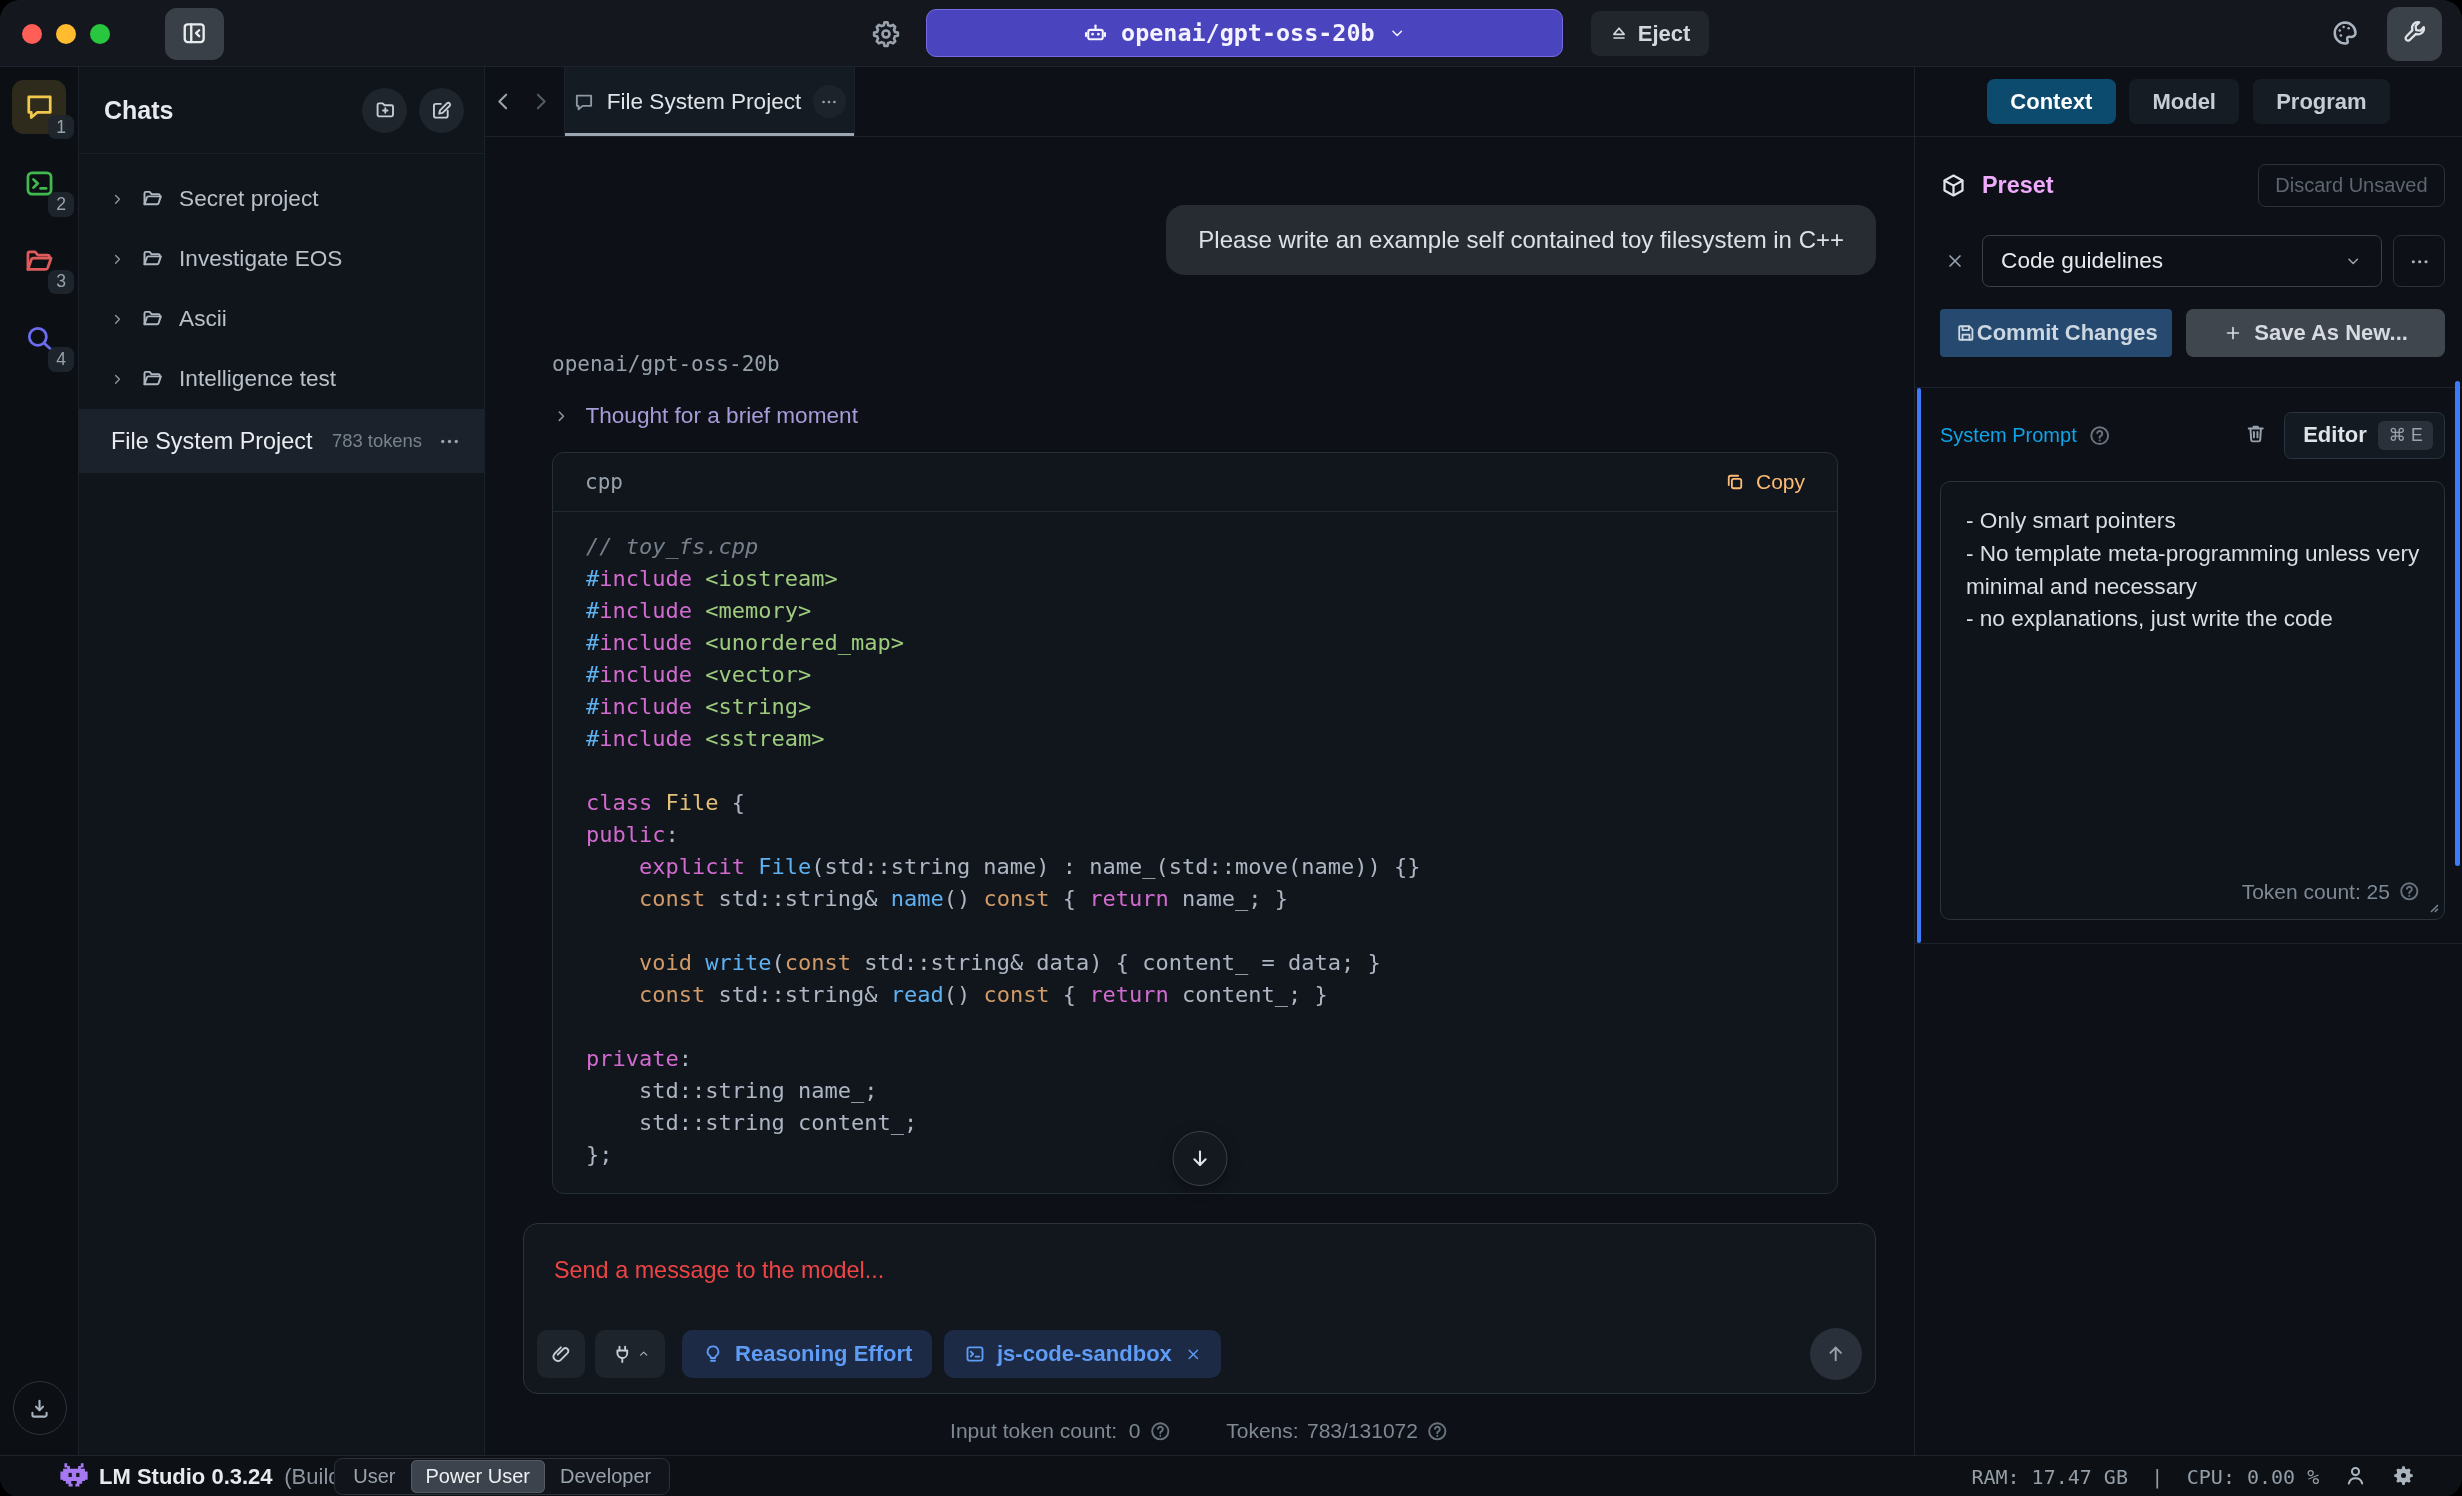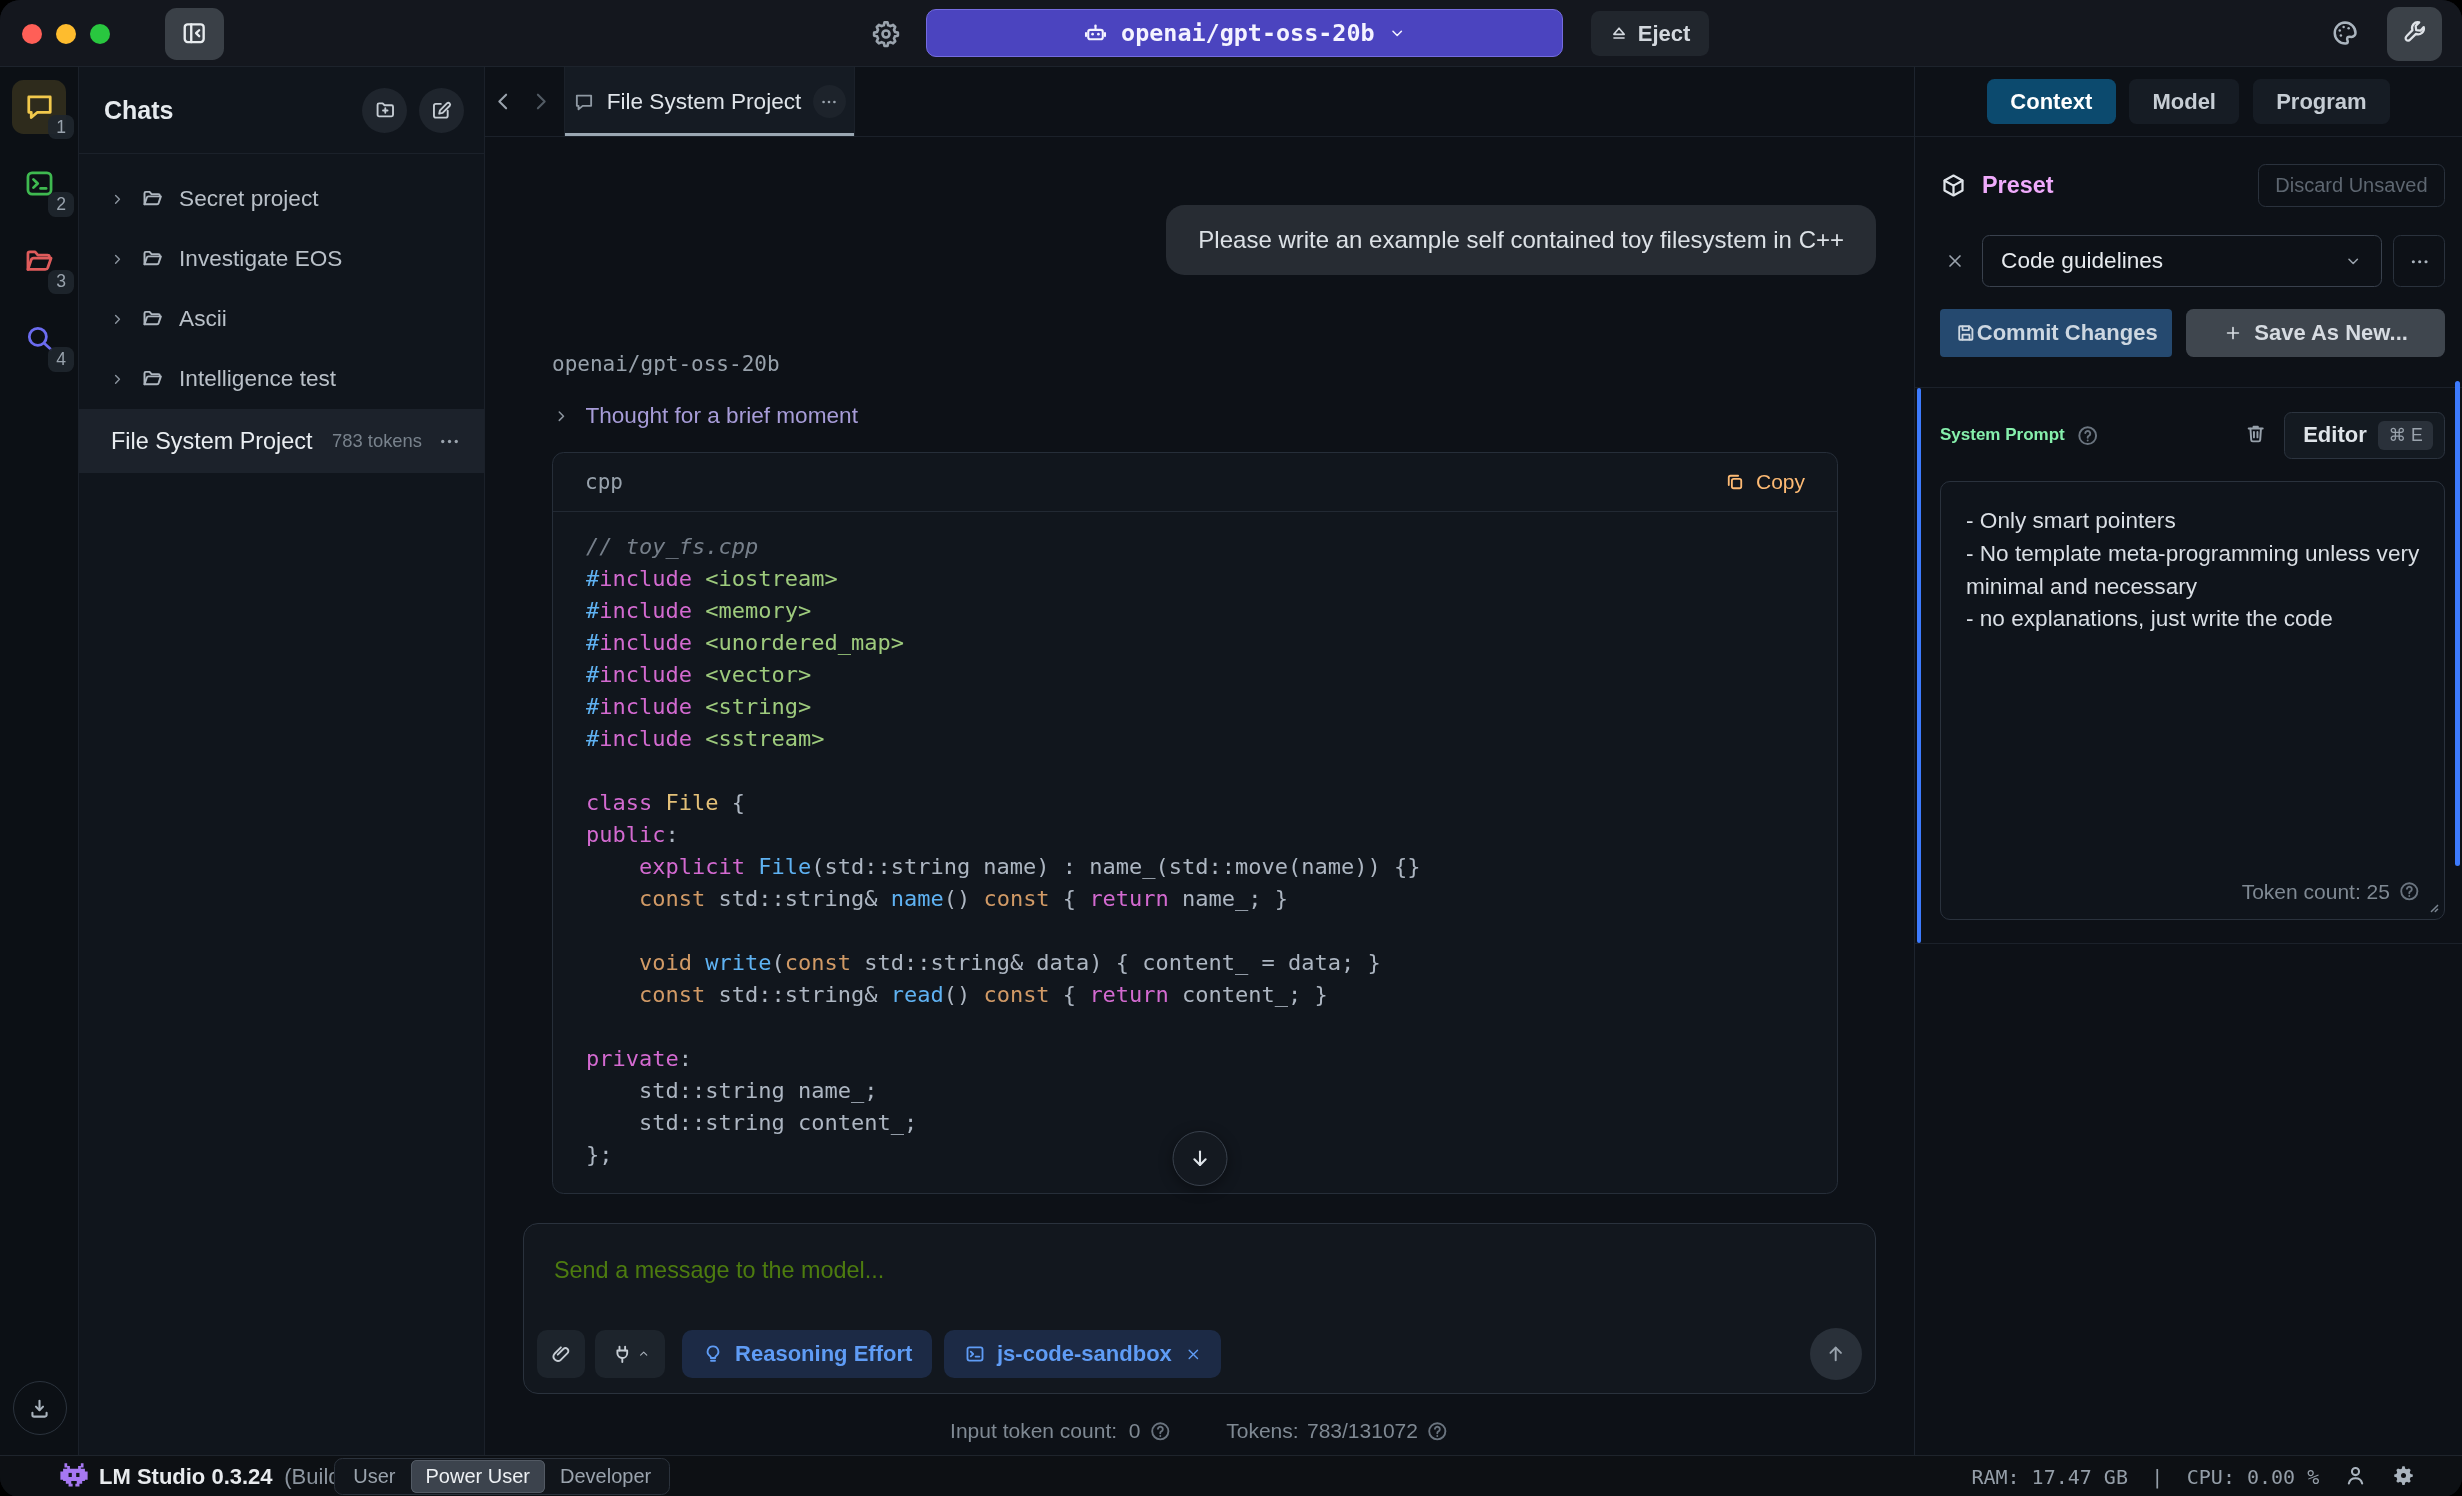--- a/index.html
+++ b/index.html
@@ -87,21 +87,21 @@
   #code-lines{padding:18.4px 33px 22px;font-family:"DejaVu Sans Mono",monospace;font-size:22px;line-height:32px;white-space:pre;}
   .c-cm{color:#767f8a;font-style:italic}.c-kw{color:#d36ad0}.c-ty{color:#e3c078}.c-fn{color:#5fb2f2}
   .c-st{color:#9ecb7d}.c-or{color:#d19a66}.c-df{color:#adb6c2}.c-pp{color:#5fb2f2}
 
   #scrollDown{position:absolute;left:50%;transform:translateX(-50%);bottom:269px;width:55px;height:55px;border-radius:50%;
               background:rgba(21,26,33,.92);border:1.7px solid #39414c;color:#dfe4e9;display:flex;align-items:center;justify-content:center;box-shadow:0 3.3px 13.4px rgba(0,0,0,.4);}
   #scrollDown .ic{width:25px;height:25px;}
 
   #composer{position:absolute;left:0;right:0;bottom:0;padding:0 38px 11.7px;}
   #inputBox{position:relative;height:171px;border:0.8px solid #2a323d;border-radius:15px;background:#12171e;}
-  #inputBox .placeholder{position:absolute;top:33px;left:30px;font-size:23.4px;color:#4d7c0f;}
+  #inputBox .placeholder{position:absolute;top:33px;left:30px;font-size:23.4px;color:#ef4444;}
   .input-row{position:absolute;left:13.4px;right:13.4px;bottom:13.4px;display:flex;align-items:center;gap:10px;}
   .sq{width:48px;height:48px;border-radius:10px;background:#1d242c;color:#c6cdd4;display:flex;align-items:center;justify-content:center;}
   .sq .ic{width:22.6px;height:22.6px;}
   .sq.wide{width:70px;gap:3.3px;}
   .sq .ic.tiny{width:13.4px;height:13.4px;color:#aab3bc;}
   #chips{display:flex;gap:11.7px;margin-left:6.7px;}
   .chip{height:48px;padding:0 20px;border-radius:10px;background:#1c2a45;color:#5f9cf5;font-size:22px;font-weight:600;
         display:flex;align-items:center;gap:11px;}
   .chip .ic{width:22px;height:22px;}
   .chip .close{width:16.7px;height:16.7px;margin-left:1.7px;}
@@ -130,21 +130,21 @@
   .more{width:52px;height:52px;border:0.8px solid #2a323d;border-radius:7.5px;color:#aab3bd;display:flex;align-items:center;justify-content:center;}
   .more .ic{width:23.4px;height:23.4px;}
   .p-actions{margin-top:22px;display:flex;gap:13.4px;}
   .commit{flex:0 0 46%;height:48px;border-radius:4px;background:#25496f;color:#cdd7e1;font-size:22px;font-weight:600;display:flex;align-items:center;justify-content:center;}
   .commit .ic{width:22px;height:22px;}
   .savenew{flex:1;height:48px;border-radius:7.5px;background:#3f464e;color:#d6dbe1;font-size:22px;font-weight:600;display:flex;align-items:center;justify-content:center;gap:11px;}
   .savenew .ic{width:20px;height:20px;}
   #sysprompt{position:relative;margin-top:30px;border-top:0.8px solid #1b212a;border-bottom:0.8px solid #1b212a;padding:0 16.7px 23.4px 25px;}
   .sp-accent{position:absolute;left:1.7px;top:0;bottom:0;width:4.2px;background:#3d7bfd;border-radius:2.5px;}
   .sp-head{margin-top:23.4px;display:flex;align-items:center;}
-  .sp-title{font-size:17px;font-weight:700;color:#86efac;}
+  .sp-title{font-size:20px;font-weight:400;color:#0ea5e9;}
   .sp-head .help{margin-left:11.7px;width:23.4px;height:23.4px;}
   .trash{margin-left:auto;color:#97a1ab;}
   .trash .ic{width:23.4px;height:23.4px;}
   .editorBtn{margin-left:16.7px;height:47px;padding:0 11.7px 0 18.4px;border:0.8px solid #2c343f;border-radius:7.5px;background:#141a21;
              font-size:22px;font-weight:600;color:#dfe4e9;display:flex;align-items:center;}
   .kbd{margin-left:11.7px;background:#2a313a;border-radius:5.9px;padding:4.2px 10px;font-size:17.6px;font-weight:400;color:#9aa3ad;}
   .sp-editor{position:relative;margin-top:22px;height:439px;border:0.8px solid #2a323d;border-radius:10px;background:#0f141b;padding:23.4px 25px;cursor:text;}
   .sp-text{font-size:22.6px;line-height:1.45;color:#d9dee4;white-space:pre-wrap;}
   .sp-count{position:absolute;right:23.4px;bottom:15px;display:flex;align-items:center;gap:8.4px;font-size:21px;color:#7f8993;}
   .grip{position:absolute;right:3.3px;bottom:3.3px;width:18.4px;height:18.4px;color:#7a8490;display:block;}

